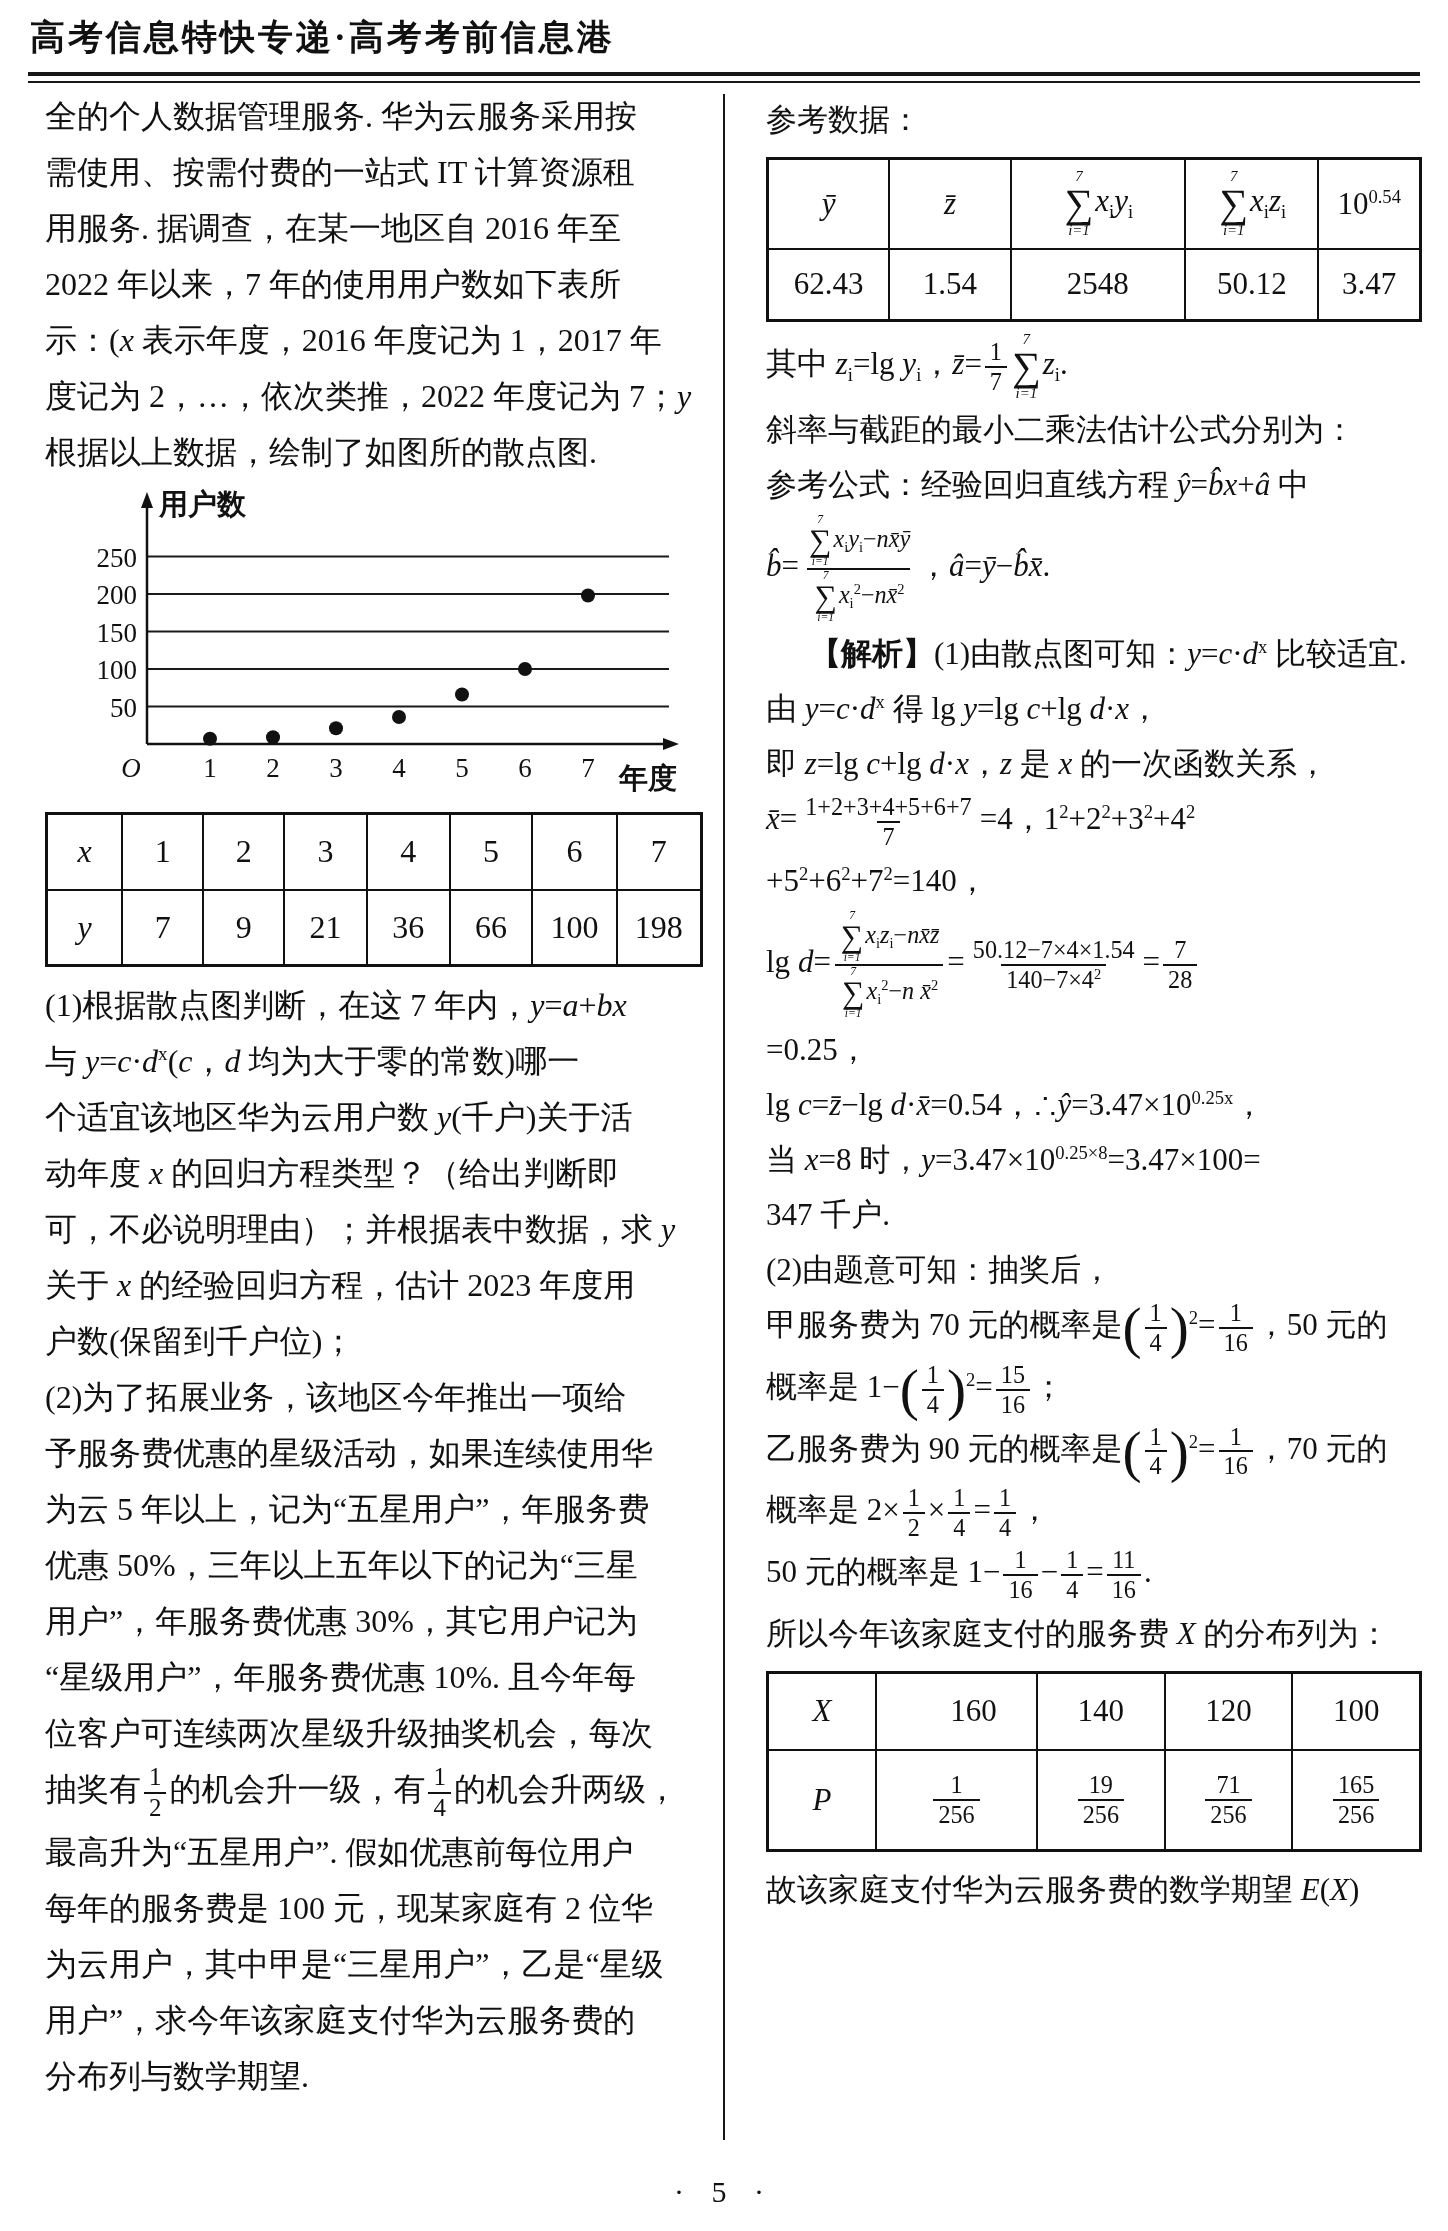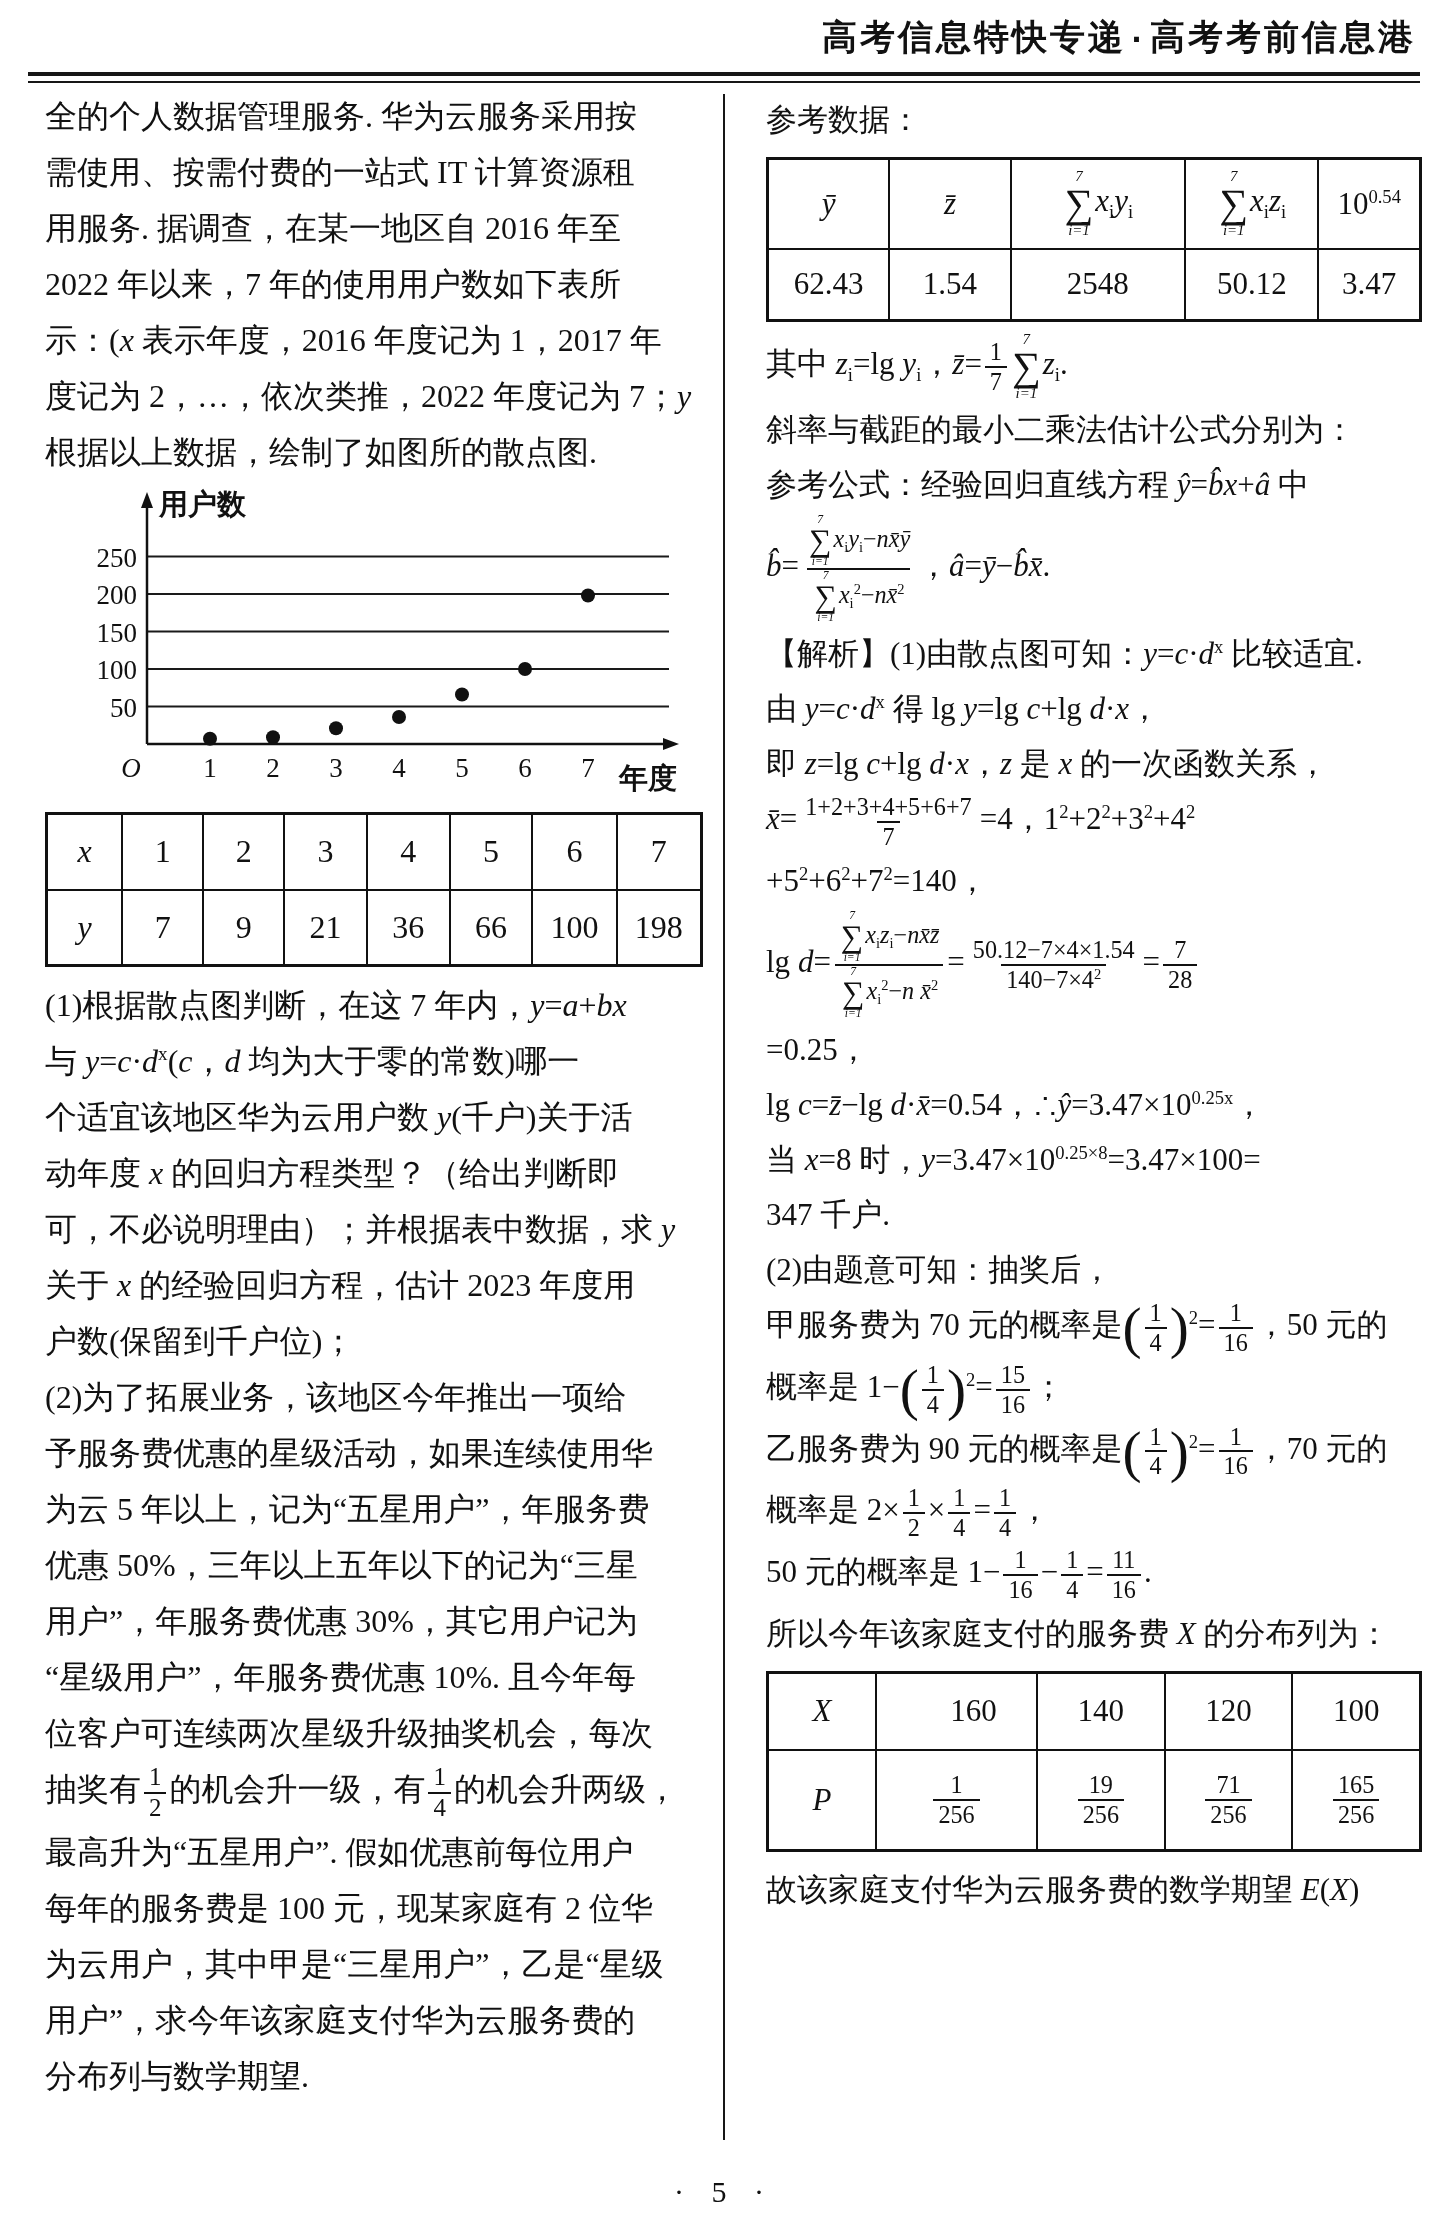--- a/index.html
+++ b/index.html
@@ -1,40 +1,40 @@
 <!DOCTYPE html>
 <html><head>
 <meta charset="utf-8">
 <style>
   html,body{margin:0;padding:0;background:#e8e8e8;}
   .page{position:relative;width:1448px;height:2231px;background:#ffffff;color:#111;
         font-family:"Liberation Serif","DejaVu Serif",serif;overflow:hidden;}
-  .header{position:absolute;top:14px;left:30px;right:32px;text-align:right;
-          font-family:Liberation Mono, monospace;font-weight:700;
+  .header{position:absolute;top:14px;left:30px;right:32px;text-align:left;
+          font-family:Liberation Serif, serif;font-weight:700;
           font-size:35px;letter-spacing:3px;}
   .rule{position:absolute;top:72px;left:28px;right:28px;height:5px;
         border-top:4px solid #161616;border-bottom:2px solid #161616;}
   .divider{position:absolute;left:723px;top:94px;width:2px;height:2046px;background:#161616;}
   .col{position:absolute;top:88px;}
   .col.left{left:45px;width:658px;font-size:32px;--lh:56px;}
   .col.right{left:766px;top:92px;width:656px;font-size:31px;--lh:55px;}
   .line{min-height:var(--lh);line-height:var(--lh);white-space:nowrap;}
   i{font-style:italic;}
   sup{font-size:0.60em;line-height:0;vertical-align:super;}
   sub{font-size:0.60em;line-height:0;vertical-align:sub;}
   .frac{display:inline-flex;flex-direction:column;align-items:center;vertical-align:middle;
         font-size:0.78em;line-height:1.15;margin:2px 3px;text-align:center;}
   .frac .fn{padding:0 5px;}
   .frac .fd{border-top:2px solid #111;padding:0 5px;}
   .sum{display:inline-flex;flex-direction:column;align-items:center;vertical-align:middle;
        line-height:1;margin:0 2px;}
   .sum .st,.sum .sb{font-size:0.48em;line-height:1.05;font-style:italic;}
   .sum .sg{font-size:1.3em;line-height:0.95;}
   .big{font-size:1.85em;line-height:0;vertical-align:middle;font-weight:400;}
-  .hb{font-family:"Liberation Sans","DejaVu Sans",sans-serif;font-weight:400;}
+  .hb{font-family:"Liberation Sans","DejaVu Sans",sans-serif;font-weight:700;margin-left:44px;}
   .tbl{border-collapse:collapse;border:3px solid #111;margin:10px 0 10px 0;}
   .tbl td{border:2px solid #111;text-align:center;vertical-align:middle;padding:0 2px;}
   .chartbox{margin:6px 0 4px 30px;}
   .chartbox svg .tick{font-size:27px;font-family:"Liberation Serif","DejaVu Serif",serif;fill:#111;}
   .chartbox svg .axlabel{font-size:29px;font-weight:600;fill:#111;
         font-family:"Liberation Serif","DejaVu Serif",serif;}
   .pageno{position:absolute;left:0;right:0;bottom:22px;text-align:center;
           font-size:30px;letter-spacing:10px;}
 </style>
 </head>

